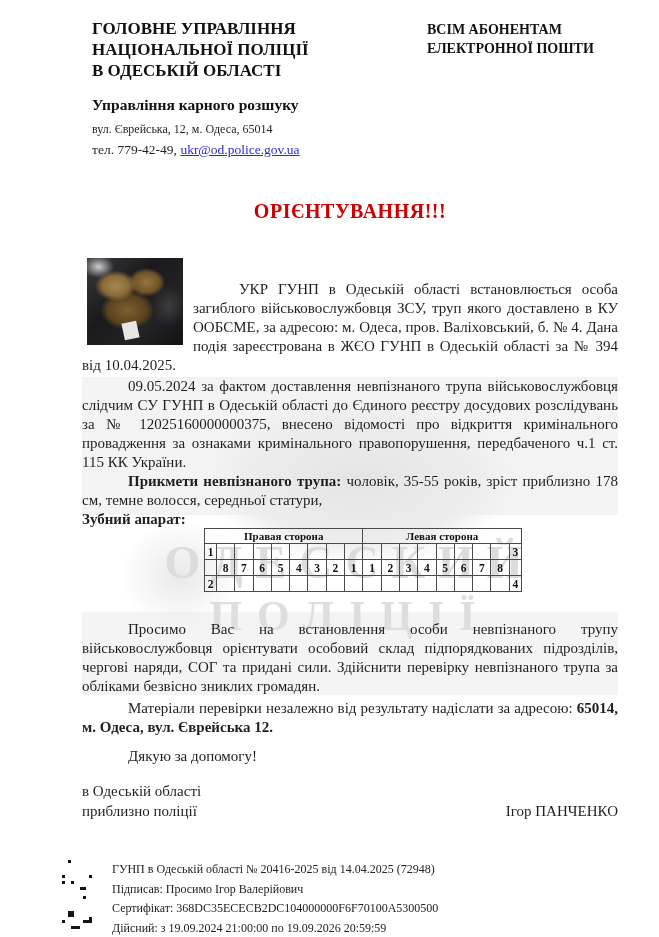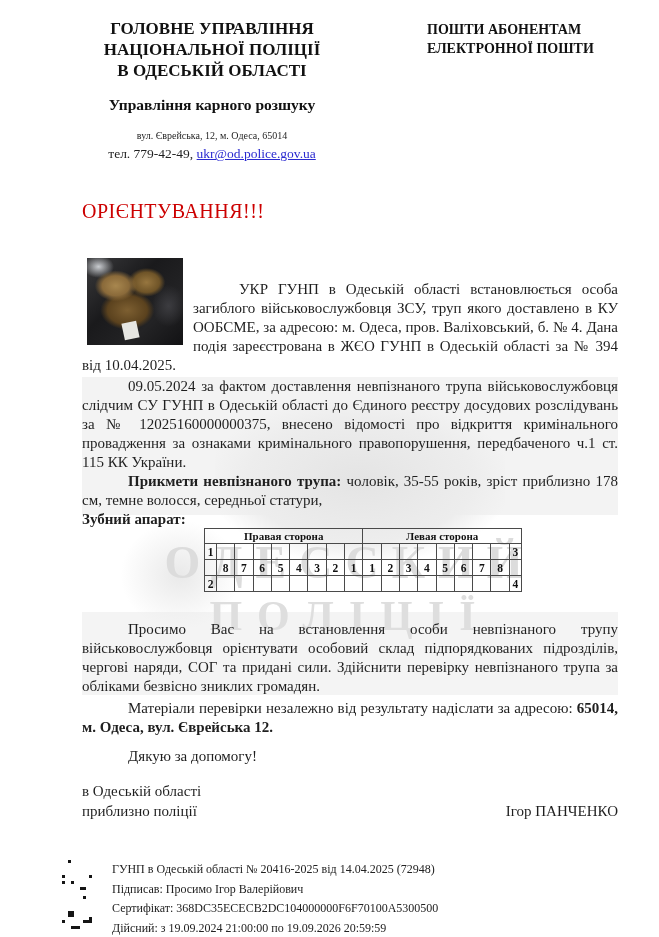--- a/index.html
+++ b/index.html
@@ -13,31 +13,31 @@
   .wm-band1 { left:82px; top:377px; width:536px; height:138px; background:#f3f3f3; }
   .wm-band2 { left:82px; top:612px; width:536px; height:83px; background:#f4f4f4; }
   .wm-blob1 { left:215px; top:400px; width:290px; height:160px;
     background:radial-gradient(ellipse at 50% 50%, #e4e4e4 0%, #ededed 55%, rgba(255,255,255,0) 75%); }
   .wm-blob2 { left:120px; top:520px; width:120px; height:110px;
     background:radial-gradient(ellipse at 50% 50%, #e9e9e9 0%, rgba(255,255,255,0) 70%); }
   .wm-text { left:82px; width:536px; text-align:center; font-weight:bold; color:#dcdcdc; white-space:nowrap; }
   .wm-text1 { top:536px; font-size:46px; letter-spacing:13px; }
   .wm-text2 { top:592px; font-size:42px; letter-spacing:15px; color:#dedede; }
   
-  .hdr-left { position:absolute; z-index:1; left:92px; top:18px; width:240px; text-align:center; }
+  .hdr-left { position:absolute; z-index:1; left:92px; top:18px; width:240px; text-align:left; }
   .org-line { font-weight:bold; font-size:17px; line-height:21px; color:#111; }
   .dept { font-weight:bold; font-size:15.5px; margin-top:15px; color:#111; }
-  .addr { font-size:10px; margin-top:16px; }
+  .addr { font-size:12px; margin-top:8px; }
   .tel  { font-size:13.5px; margin-top:5px; }
   .email { color:var(--link-blue,#2a2ad0); text-decoration:underline; }
   .hdr-right { position:absolute; z-index:1; left:427px; top:20px; width:185px;
     font-weight:bold; font-size:14px; line-height:19px; color:#111; }
   
-  .title { position:absolute; z-index:1; left:82px; top:200px; width:536px; 
-    font-weight:normal; font-size:20px; color:var(--accent-red,#cc0000); letter-spacing:0.5px; }
+  .title { position:absolute; z-index:1; left:82px; top:200px; width:536px; text-align:center;
+    font-weight:bold; font-size:20px; color:var(--accent-red,#cc0000); letter-spacing:0.5px; }
   
   .body { font-size:15px; line-height:19px; text-align:justify; margin:0; }
   .indent { text-indent:46px; }
   .p1-block { position:absolute; z-index:1; left:82px; top:280px; width:536px; }
   .photo { float:left; width:96px; height:87px; margin:-22px 10px 2px 5px; position:relative;
     background:
       radial-gradient(ellipse 30px 22px at 30% 32%, #a8874f 0%, #8a6a3a 45%, rgba(0,0,0,0) 70%),
       radial-gradient(ellipse 26px 20px at 62% 28%, #97763f 0%, #6f5428 50%, rgba(0,0,0,0) 72%),
       radial-gradient(ellipse 36px 26px at 42% 60%, #7d5f31 0%, #5b421e 55%, rgba(0,0,0,0) 75%),
       radial-gradient(ellipse 22px 16px at 12% 10%, #c9ccd0 0%, rgba(0,0,0,0) 70%),
@@ -83,21 +83,21 @@
 
   <div class="hdr-left">
     <div class="org-line">ГОЛОВНЕ УПРАВЛІННЯ</div>
     <div class="org-line">НАЦІОНАЛЬНОЇ ПОЛІЦІЇ</div>
     <div class="org-line">В ОДЕСЬКІЙ ОБЛАСТІ</div>
     <div class="dept">Управління карного розшуку</div>
     <div class="addr">вул. Єврейська, 12, м. Одеса, 65014</div>
     <div class="tel"><span>тел. 779-42-49, </span><a href="#" class="email">ukr@od.police.gov.ua</a></div>
   </div>
   <div class="hdr-right">
-    <div>ПОШТИ АБОНЕНТАМ</div>
+    <div>ВСІМ АБОНЕНТАМ</div>
     <div>ЕЛЕКТРОННОЇ ПОШТИ</div>
   </div>
 
   <div class="title">ОРІЄНТУВАННЯ!!!</div>
 
   <div class="p1-block">
     <div class="photo">
       <div class="photo-label"></div>
     </div>
     <p class="body indent">УКР ГУНП в Одеській області встановлюється особа загиблого військовослужбовця ЗСУ, труп якого доставлено в КУ ООБСМЕ, за адресою: м. Одеса, пров. Валіховський, б. № 4. Дана подія зареєстрована в ЖЄО ГУНП в Одеській області за № 394 від 10.04.2025.</p>

